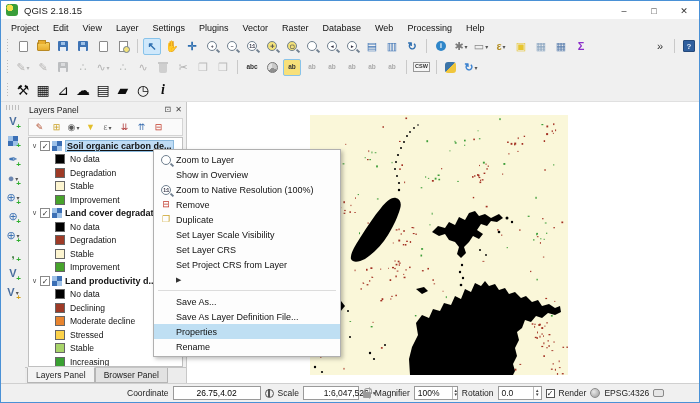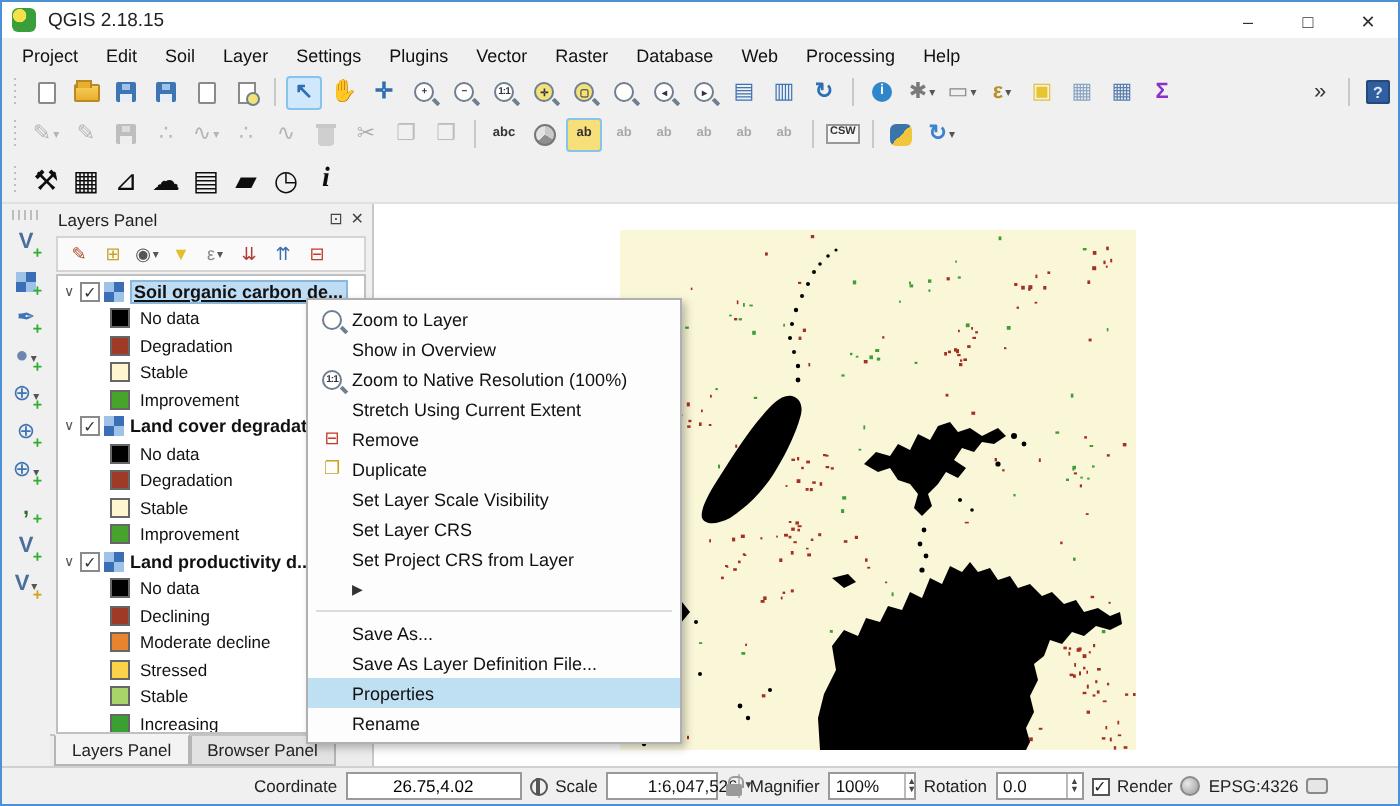--- a/index.html
+++ b/index.html
@@ -121,21 +121,21 @@
     <div class="win-controls">
       <span class="wbtn">–</span>
       <span class="wbtn">□</span>
       <span class="wbtn">✕</span>
     </div>
   </div>
 
   <div class="menubar" id="menubar">
       <span class="menu-item">Project</span>
       <span class="menu-item">Edit</span>
-      <span class="menu-item">Soil</span>
+      <span class="menu-item">View</span>
       <span class="menu-item">Layer</span>
       <span class="menu-item">Settings</span>
       <span class="menu-item">Plugins</span>
       <span class="menu-item">Vector</span>
       <span class="menu-item">Raster</span>
       <span class="menu-item">Database</span>
       <span class="menu-item">Web</span>
       <span class="menu-item">Processing</span>
       <span class="menu-item">Help</span>
     </div>
@@ -809,24 +809,20 @@
       </div>
       <div class="ctx-item">
         <span class="ctx-icon">
           <span class="mag">
             <i>1:1</i>
           </span>
         </span>
         <span class="ctx-label">Zoom to Native Resolution (100%)</span>
       </div>
       <div class="ctx-item">
-        <span class="ctx-icon"></span>
-        <span class="ctx-label">Stretch Using Current Extent</span>
-      </div>
-      <div class="ctx-item">
         <span class="ctx-icon">
           <span class="g" style="color: rgb(192, 57, 43);">⊟</span>
         </span>
         <span class="ctx-label">Remove</span>
       </div>
       <div class="ctx-item">
         <span class="ctx-icon">
           <span class="g" style="color: rgb(202, 162, 39);">❐</span>
         </span>
         <span class="ctx-label">Duplicate</span>

